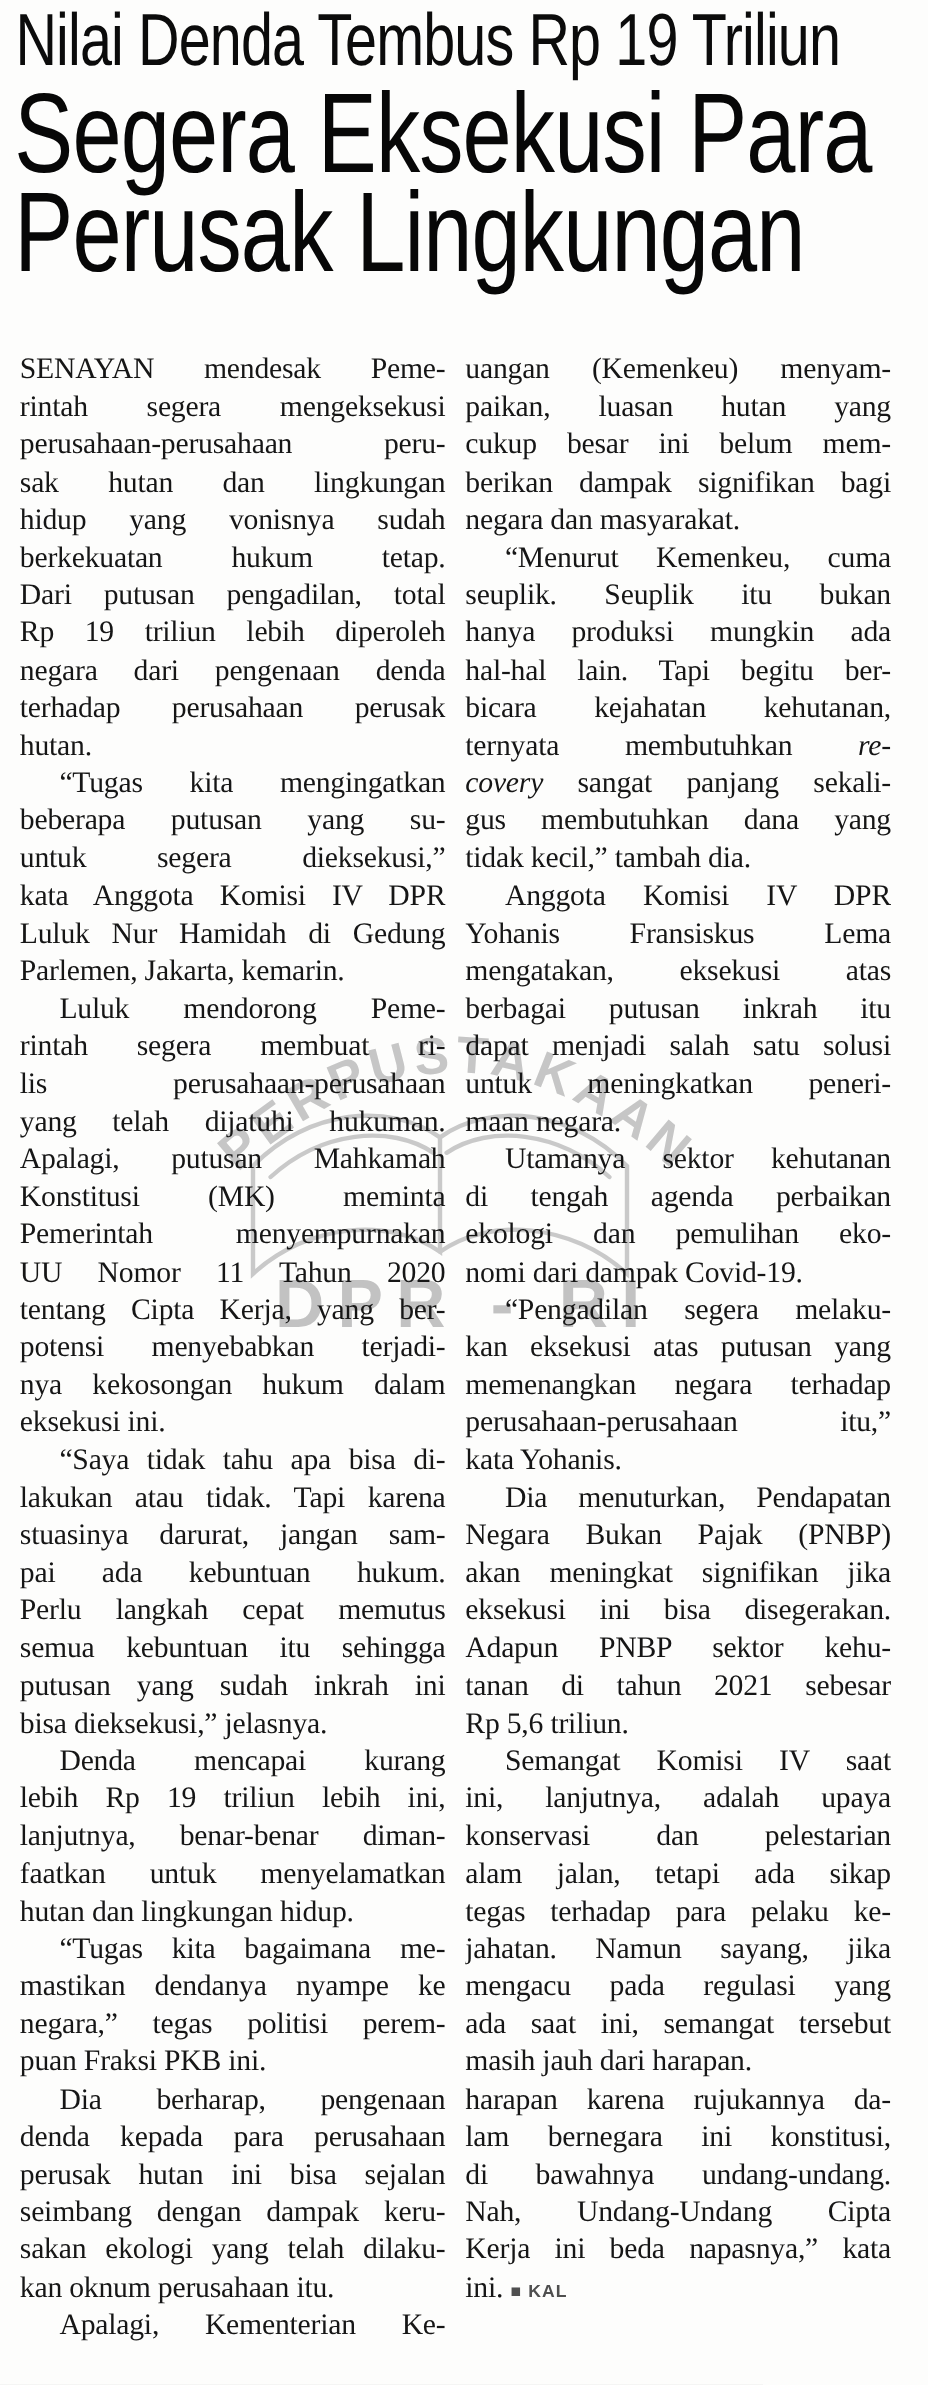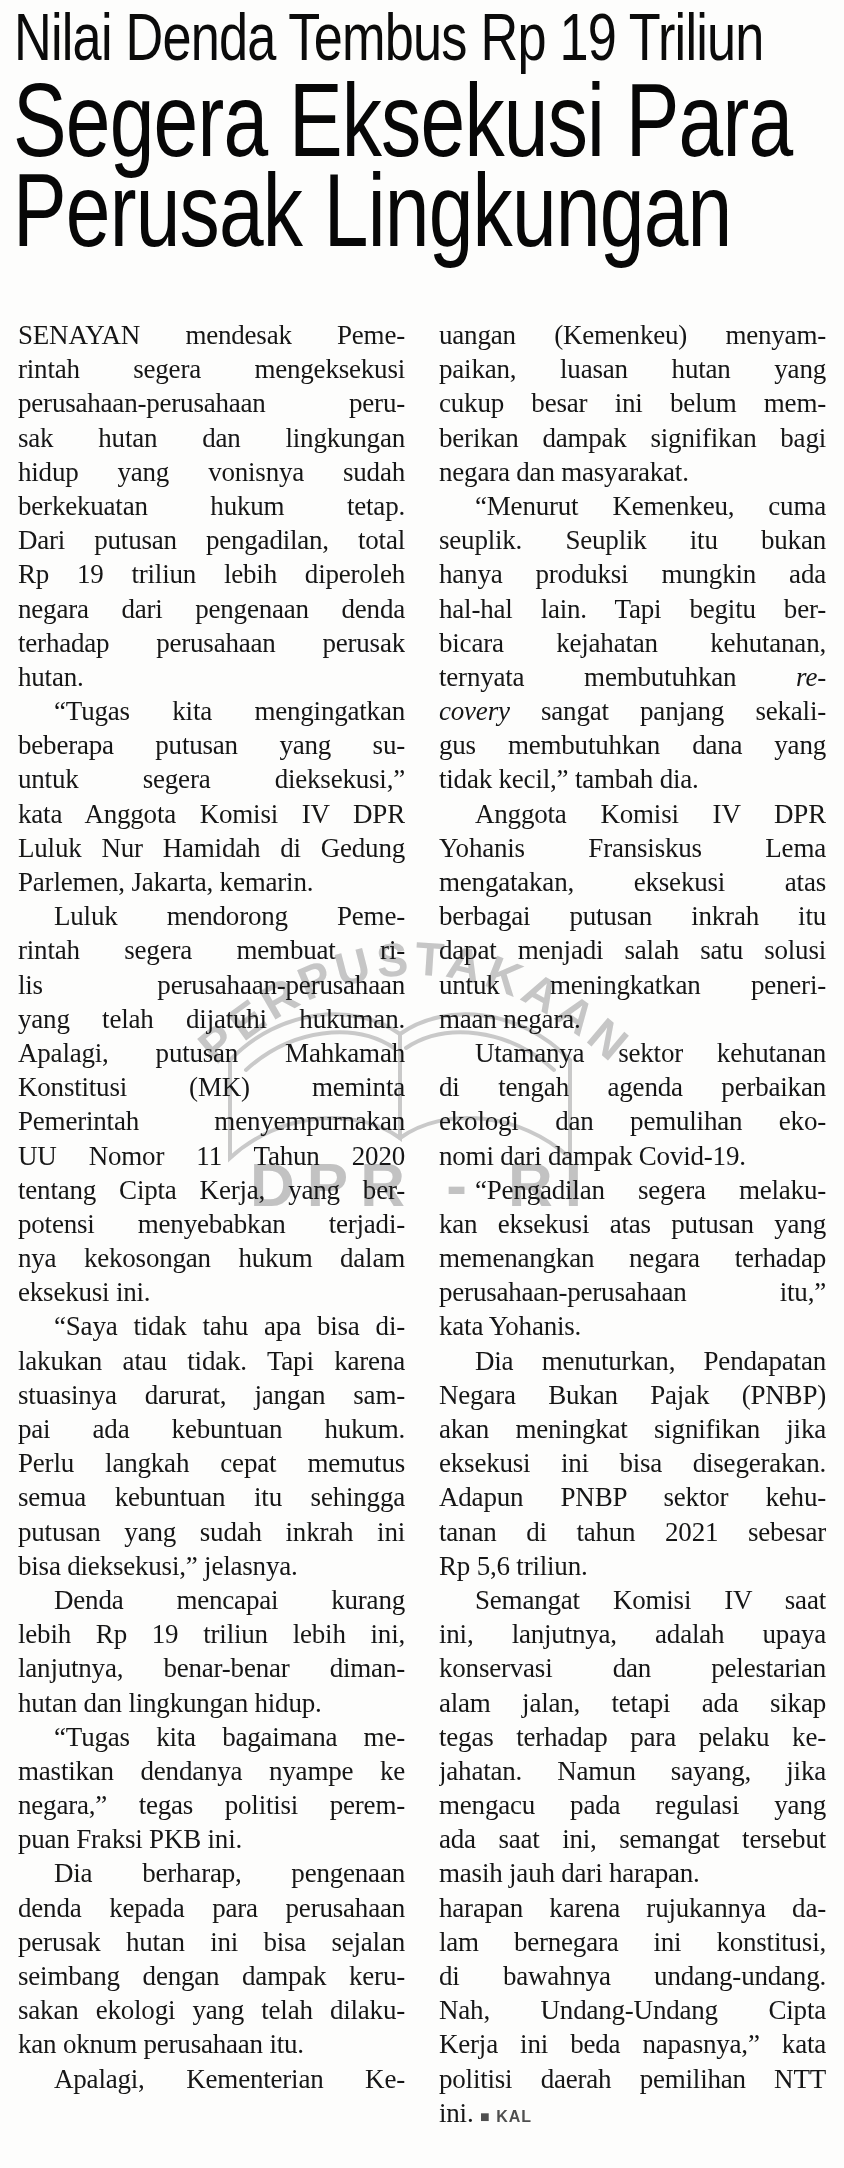--- a/index.html
+++ b/index.html
@@ -43,21 +43,21 @@
     transform-origin: 0 50%;
     letter-spacing: -1px;
   }
   
   .columns {
     position: absolute;
     left: 18px;
     top: 318px;
     width: 808px;
     display: flex;
-    gap: 34px;
+    gap: 18px;
     z-index: 2;
   }
   .col {
     width: 387px;
     font-size: 27px;
     line-height: 34.2px;
     letter-spacing: -0.2px;
   }
   .para { margin: 0; }
   .line {
@@ -178,20 +178,21 @@
           <div class="line">pai ada kebuntuan hukum.</div>
           <div class="line">Perlu langkah cepat memutus</div>
           <div class="line">semua kebuntuan itu sehingga</div>
           <div class="line">putusan yang sudah inkrah ini</div>
           <div class="line final">bisa dieksekusi,” jelasnya.</div>
         </div>
         <div class="para">
           <div class="line indent">Denda mencapai kurang</div>
           <div class="line">lebih Rp 19 triliun lebih ini,</div>
           <div class="line">lanjutnya, benar-benar diman-</div>
+          <div class="line">faatkan untuk menyelamatkan</div>
           <div class="line final">hutan dan lingkungan hidup.</div>
         </div>
         <div class="para">
           <div class="line indent">“Tugas kita bagaimana me-</div>
           <div class="line">mastikan dendanya nyampe ke</div>
           <div class="line">negara,” tegas politisi perem-</div>
           <div class="line final">puan Fraksi PKB ini.</div>
         </div>
         <div class="para">
           <div class="line indent">Dia berharap, pengenaan</div>
@@ -265,19 +266,18 @@
           <div class="line">mengacu pada regulasi yang</div>
           <div class="line">ada saat ini, semangat tersebut</div>
           <div class="line final">masih jauh dari harapan.</div>
         </div>
         <div class="para">
           <div class="line">harapan karena rujukannya da-</div>
           <div class="line">lam bernegara ini konstitusi,</div>
           <div class="line">di bawahnya undang-undang.</div>
           <div class="line">Nah, Undang-Undang Cipta</div>
           <div class="line">Kerja ini beda napasnya,” kata</div>
-          <div class="line">politisi daerah pemilihan NTT</div>
           <div class="line final">ini. <span class="seg-kal">■ KAL</span></div>
         </div>
       </div>
   </div>
 
 </div>
 
 </body></html>

